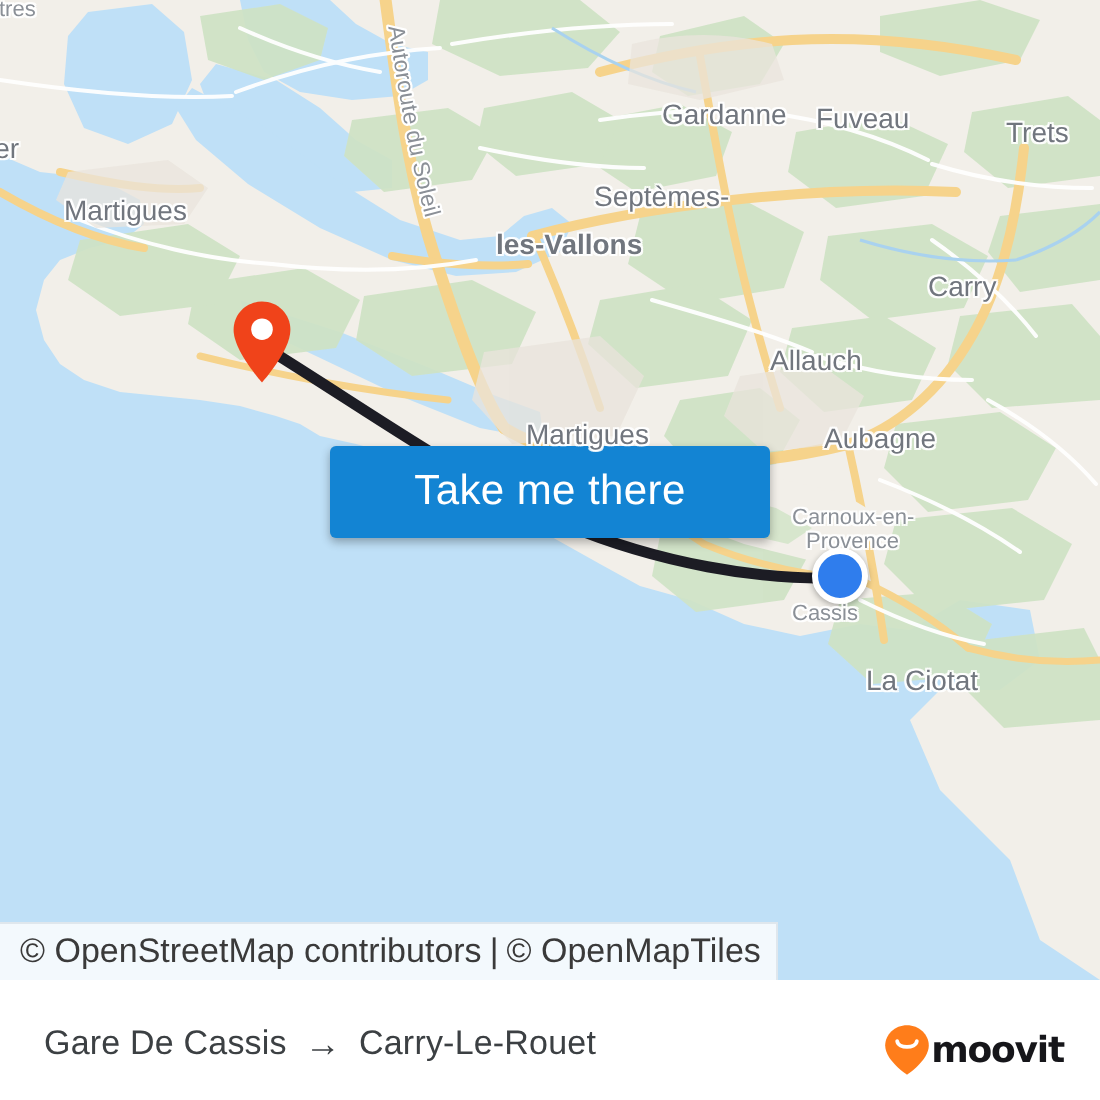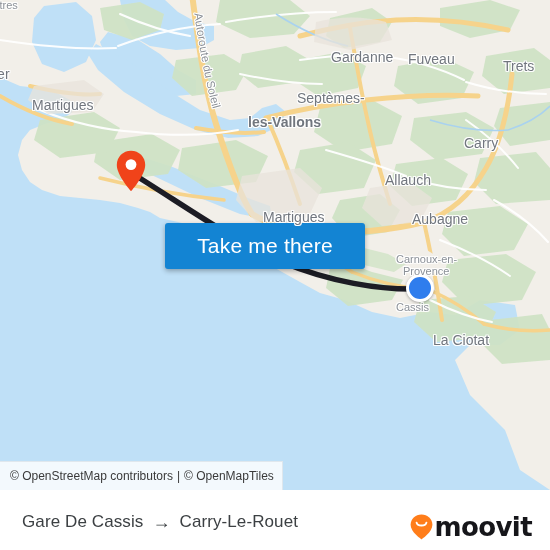--- a/index.html
+++ b/index.html
@@ -80,21 +80,21 @@
     border: 3px solid #ffffff;
     box-sizing: border-box;
     box-shadow: 0 1px 3px rgba(0,0,0,.32);
   }
 
   
   #cta-button {
     position: absolute;
     left: 165px;
     top: 223px;
-    width: 200px;
+    width: 220px;
     height: 46px;
     background: #1384d3;
     border: none;
     border-radius: 3px;
     color: #ffffff;
     font-family: "Liberation Sans", sans-serif;
     font-size: 21px;
     letter-spacing: .2px;
     cursor: pointer;
     box-shadow: 0 2px 5px rgba(0,0,0,.30);
@@ -109,21 +109,21 @@
     position: absolute;
     left: 0;
     bottom: 0;
     height: 28px;
     padding: 0 8px 0 10px;
     background: #f3f9fd;
     border-top: 1px solid #dfe7ed;
     border-right: 1px solid #dfe7ed;
     display: flex;
     align-items: center;
-    font-size: 12px;
+    font-size: 17px;
     color: #3a3a3a;
     font-family: "Liberation Sans", sans-serif;
     white-space: nowrap;
   }
   #attribution .sep { margin: 0 4px; color: #3a3a3a; }
 
   
   #footer {
     position: absolute;
     left: 0;
@@ -149,21 +149,21 @@
     color: #3c4043;
     line-height: 1;
   }
   #brand {
     margin-left: auto;
     display: flex;
     align-items: center;
   }
   #brand .wordmark {
     font-family: "DejaVu Sans", sans-serif;
-    font-size: 26px;
+    font-size: 18px;
     font-weight: bold;
     color: #16161a;
     letter-spacing: -0.6px;
     margin-left: 1px;
   }
 </style>
 </head>
 <body>
 
 <div id="app">

